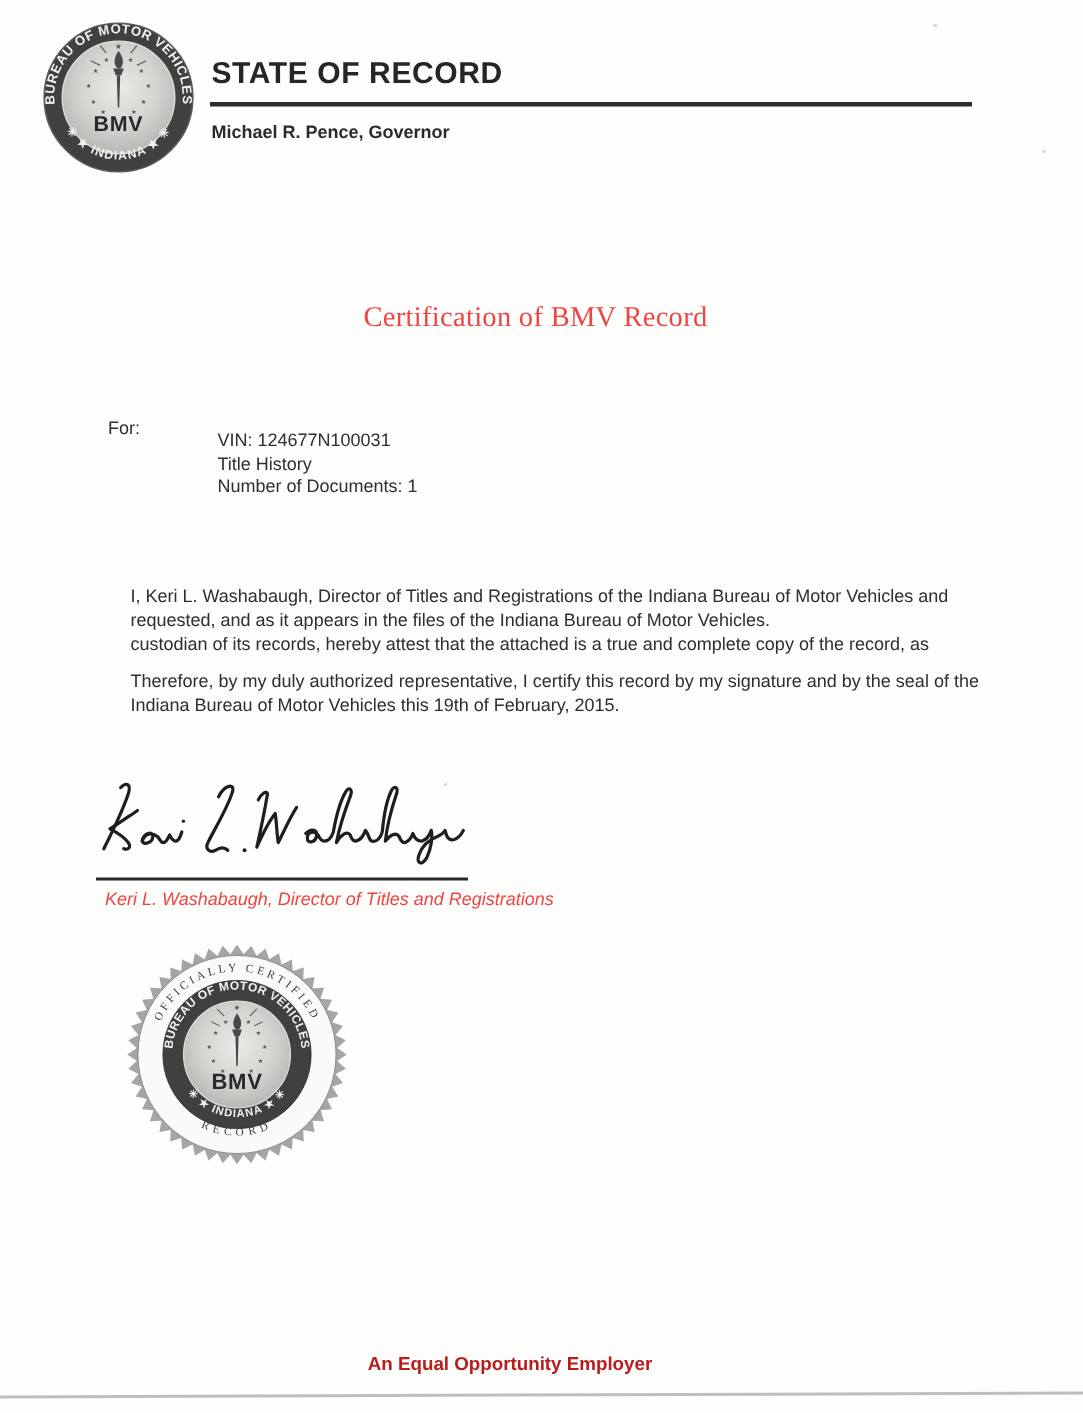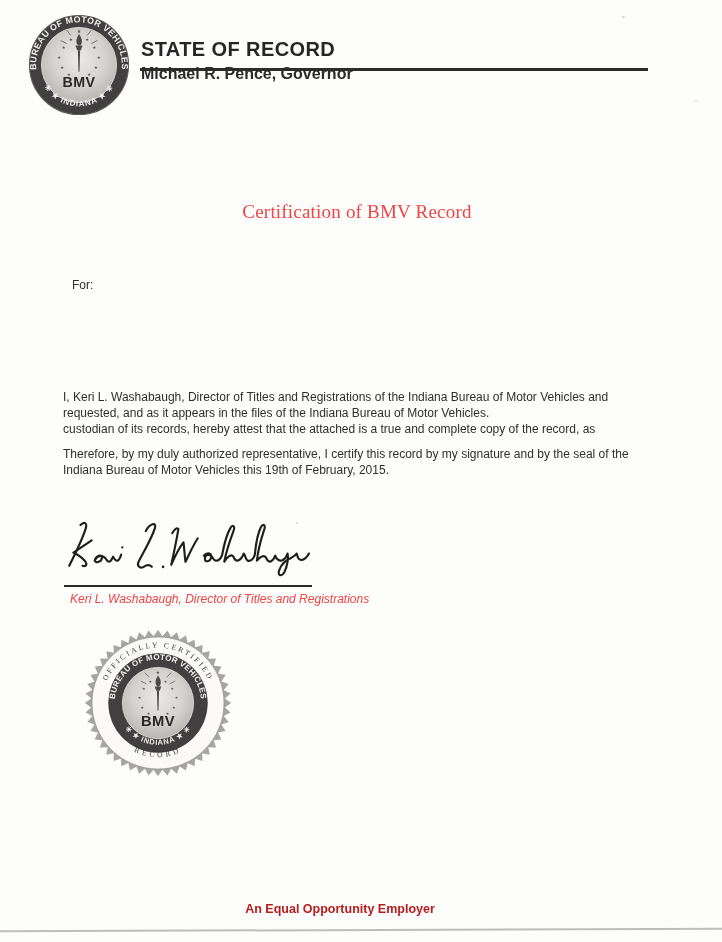--- a/index.html
+++ b/index.html
@@ -1,27 +1,27 @@
 <!DOCTYPE html>
 <html><head>
 <meta charset="utf-8">
 <style>
   html,body{margin:0;padding:0;}
   body{width:722px;height:942px;background:#f4f4f2;font-family:"Liberation Sans",sans-serif;}
   .page{position:relative;width:722px;height:942px;background:#fdfdfc;overflow:hidden;color:#2f2f2f;}
   .abs{position:absolute;}
   .state-title{left:141px;top:38px;font-size:20px;font-weight:bold;letter-spacing:.4px;color:#262626;}
   .head-rule{left:140px;top:68px;width:508px;height:3px;background:#2c2c2c;}
-  .governor{left:141px;top:65px;font-size:16px;font-weight:bold;color:#2b2b2b;}
+  .governor{left:141px;top:81px;font-size:12px;font-weight:bold;color:#2b2b2b;}
   .cert-title{left:63px;top:201px;width:588px;text-align:center;
     font-family:"Liberation Serif",serif;font-size:19px;color:#ef4444;letter-spacing:.2px;}
   .for-label{left:72px;top:278px;font-size:12px;}
   .for-details{left:145px;top:286px;font-size:12px;line-height:15.5px;}
   .body-par{font-size:12px;line-height:15.8px;color:#2e2e2e;}
-  .body-par div{white-space:nowrap;}
+  .body-par div{white-space:nowrap;margin-left:24px;}
   .par1{left:63px;top:390px;}
   .par2{left:63px;top:447px;}
   .sig-svg{left:58px;top:512px;}
   .sig-rule{left:64px;top:585px;width:248px;height:2px;background:#2a2a2a;}
   .signer-line{left:70px;top:592px;font-size:12px;color:#ef4444;font-style:italic;}
   .seal-top-svg{left:28px;top:14px;}
   .seal-bottom-svg{left:82px;top:627px;}
   .footer-text{left:20px;top:902px;width:640px;text-align:center;font-size:12.5px;font-weight:bold;color:#b91c1c;}
   .scan-edge{left:-4px;top:929px;width:732px;height:2px;background:#bdbdbb;transform:rotate(-.2deg);}
   .speck{background:#d2d2d0;border-radius:50%;}
@@ -84,20 +84,25 @@
     </text>
   </svg>
 
   <div class="abs state-title">STATE OF RECORD</div>
   <div class="abs head-rule"></div>
   <div class="abs governor">Michael R. Pence, Governor</div>
 
   <div class="abs cert-title">Certification of BMV Record</div>
 
   <div class="abs for-label">For:</div>
+  <div class="abs for-details">
+    <div>VIN: 124677N100031</div>
+    <div>Title History</div>
+    <div>Number of Documents: 1</div>
+  </div>
 
   <div class="abs body-par par1">
     <div>I, Keri L. Washabaugh, Director of Titles and Registrations of the Indiana Bureau of Motor Vehicles and</div>
     <div>requested, and as it appears in the files of the Indiana Bureau of Motor Vehicles.</div>
     <div>custodian of its records, hereby attest that the attached is a true and complete copy of the record, as</div>
   </div>
   <div class="abs body-par par2">
     <div>Therefore, by my duly authorized representative, I certify this record by my signature and by the seal of the</div>
     <div>Indiana Bureau of Motor Vehicles this 19th of February, 2015.</div>
   </div>

